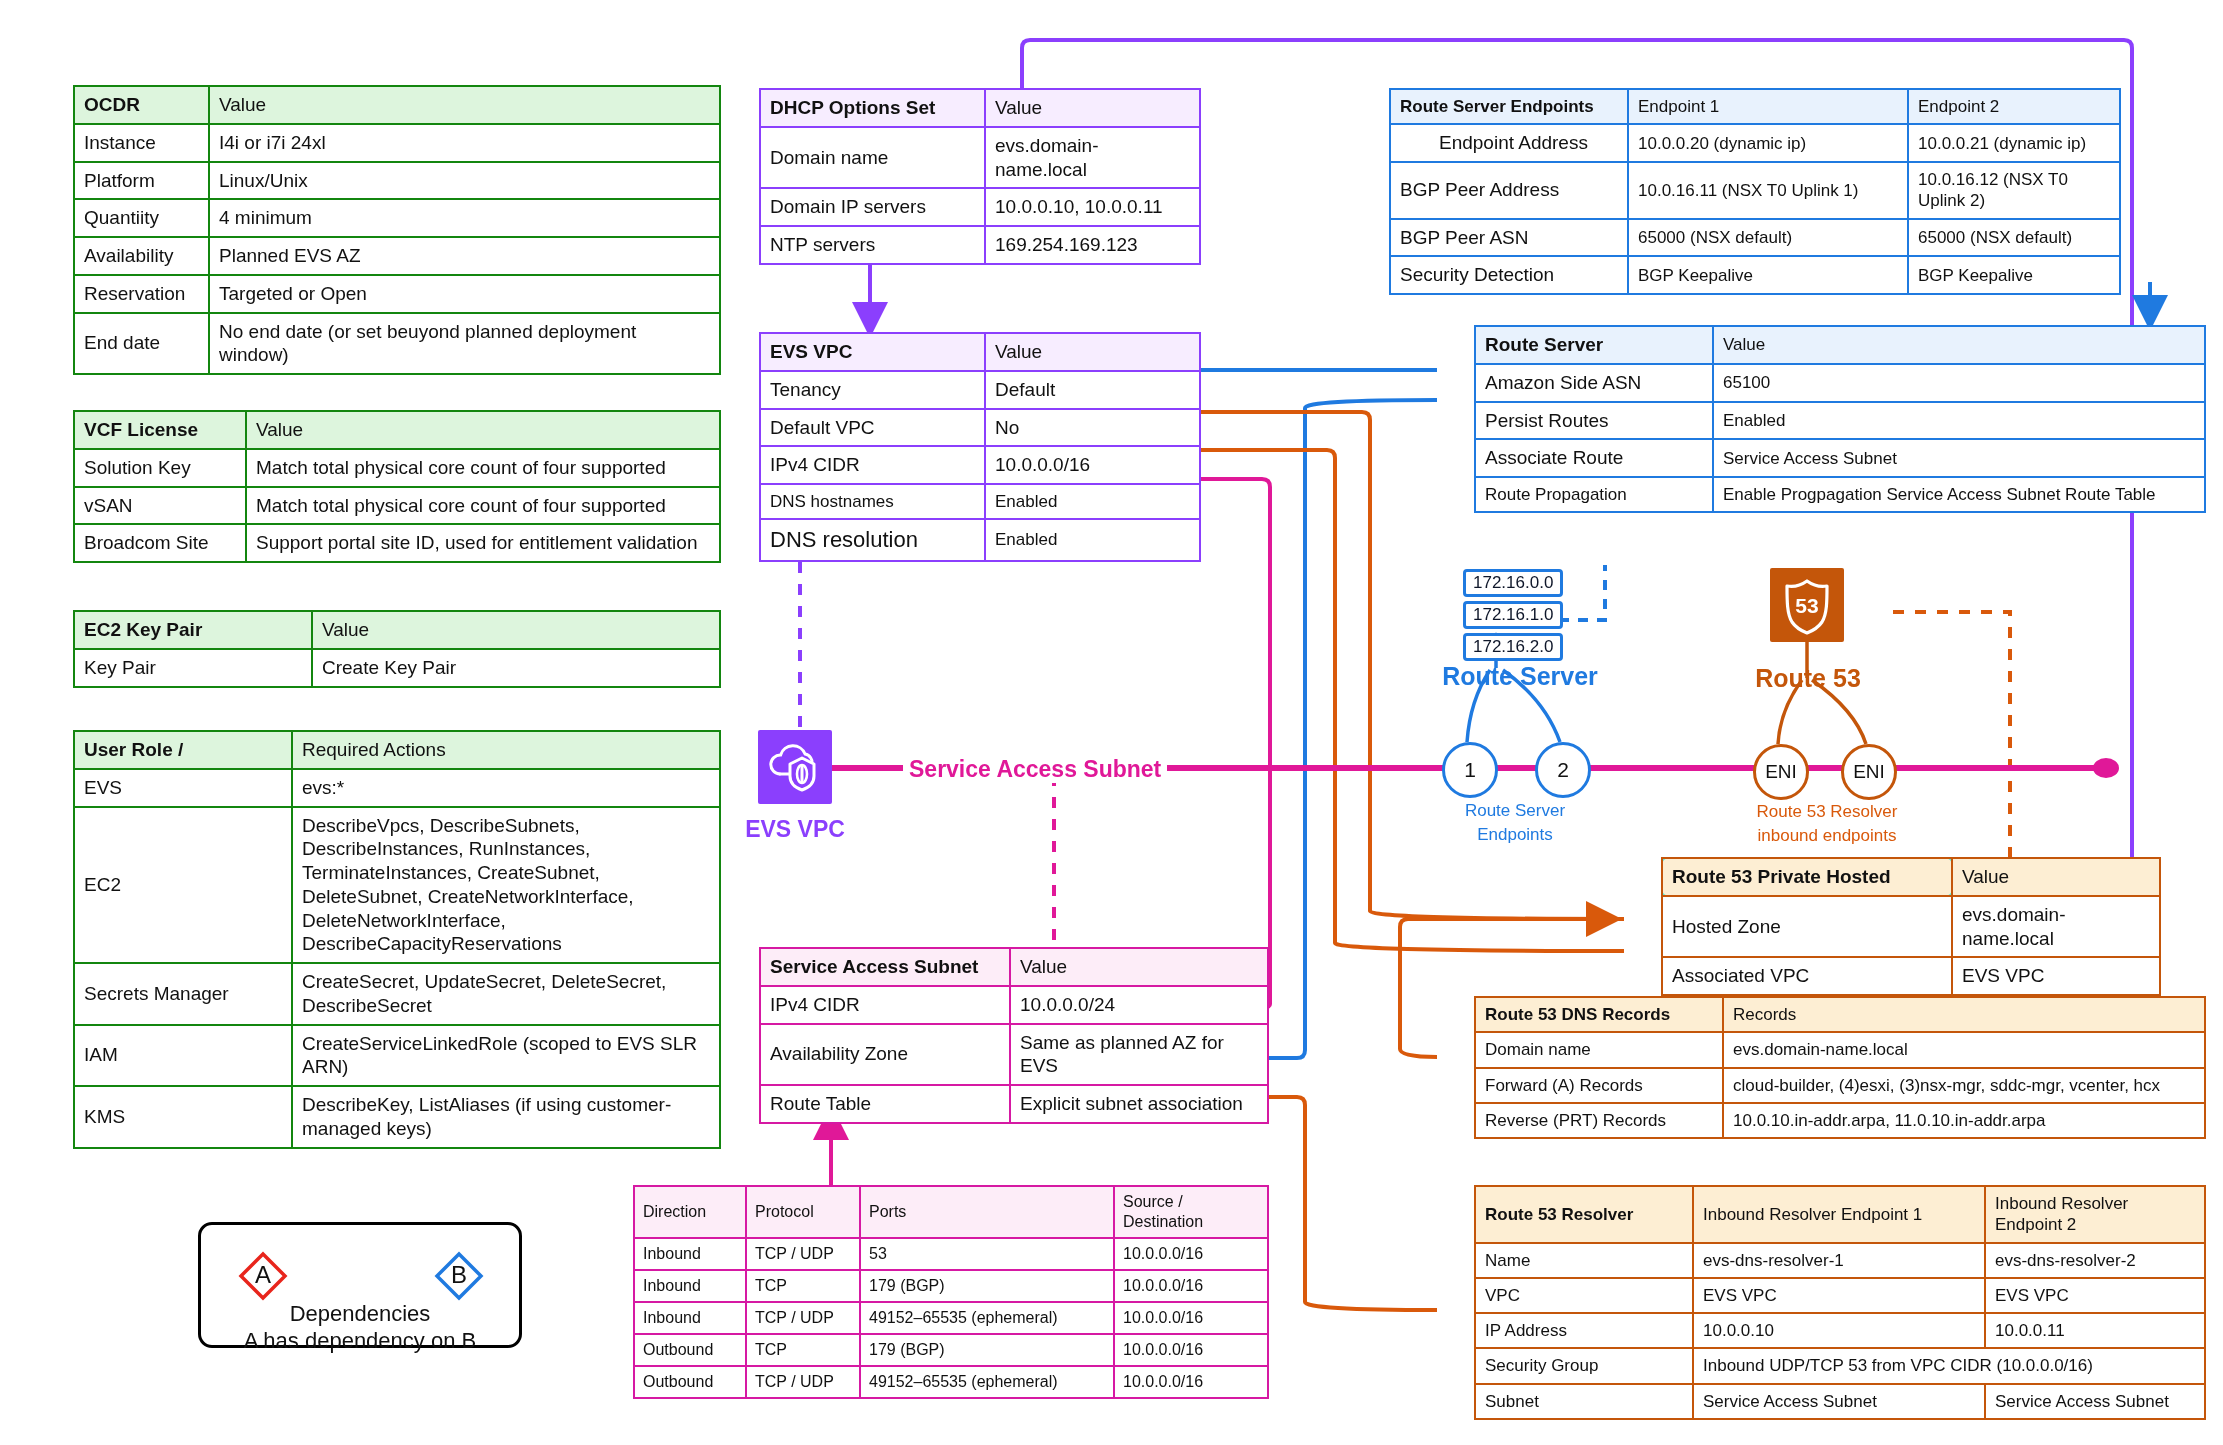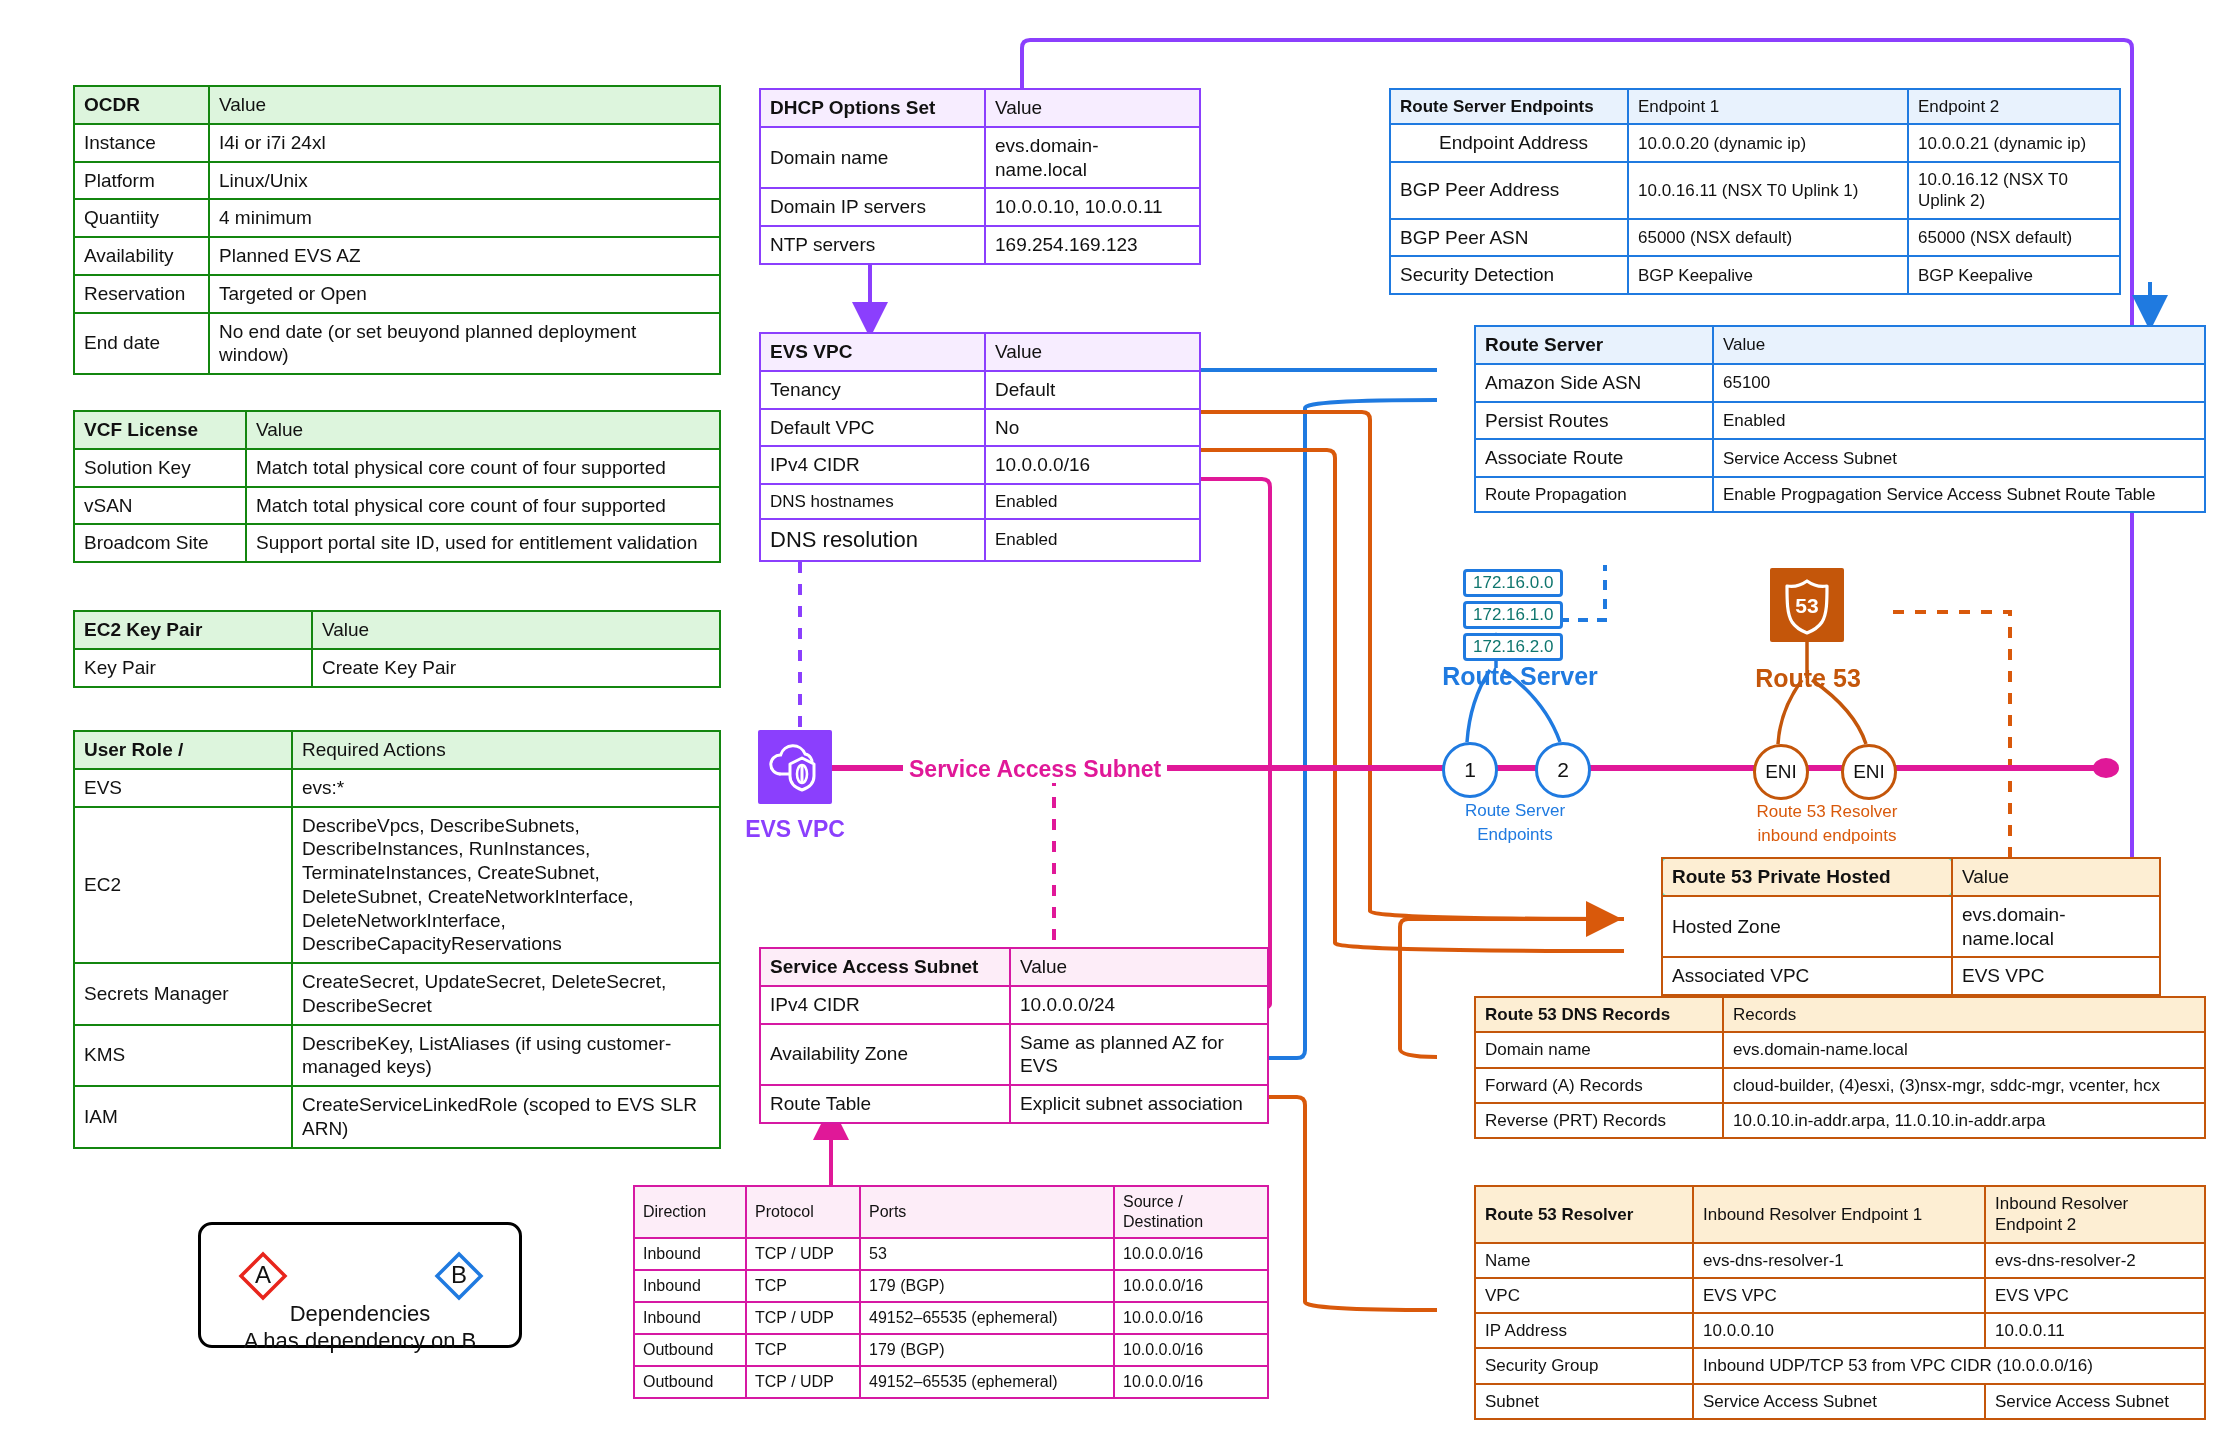--- a/index.html
+++ b/index.html
@@ -52,21 +52,21 @@
 
   
   .nodebox{position:absolute;}
   .sqicon{width:74px;height:74px;display:block;border-radius:2px;}
   .nodelabel{
     position:absolute;text-align:center;font-weight:bold;font-size:23px;white-space:nowrap;
   }
   .sublabel{position:absolute;text-align:center;font-size:17px;line-height:1.3;white-space:nowrap;}
 
   .cidrchip{
-    position:absolute;border:3px solid #1f7ae0;border-radius:4px;color:#0f766e;
+    position:absolute;border:3px solid #1f7ae0;border-radius:4px;color:#0f172a;
     font-size:17px;font-weight:500;padding:1px 7px;background:#fff;white-space:nowrap;
   }
   .circ{
     position:absolute;border:3px solid;border-radius:50%;background:#fff;
     display:flex;align-items:center;justify-content:center;font-size:21px;color:#111;
   }
   .circ.blue-c{border-color:#1f7ae0;}
   .circ.org-c{border-color:#c4560a;font-size:19px;}
 
   .linelabel{
@@ -230,26 +230,26 @@
         </tr>
     <tr>
           <td>EC2</td>
           <td>DescribeVpcs, DescribeSubnets, DescribeInstances, RunInstances, TerminateInstances, CreateSubnet, DeleteSubnet, CreateNetworkInterface, DeleteNetworkInterface, DescribeCapacityReservations</td>
         </tr>
     <tr>
           <td>Secrets Manager</td>
           <td>CreateSecret, UpdateSecret, DeleteSecret, DescribeSecret</td>
         </tr>
     <tr>
+          <td>IAM</td>
+          <td>CreateServiceLinkedRole (scoped to EVS SLR ARN)</td>
+        </tr>
+    <tr>
           <td>KMS</td>
           <td>DescribeKey, ListAliases (if using customer-managed keys)</td>
-        </tr>
-    <tr>
-          <td>IAM</td>
-          <td>CreateServiceLinkedRole (scoped to EVS SLR ARN)</td>
         </tr>
   </tbody>
     </table>
 
   <div class="legend" style="left:198px;top:1222px;width:318px;height:120px;">
     <svg style="position:absolute;left:0;top:0;width:318px;height:120px;">
       <path d="M40,51 L62,29 L84,51 L62,73 z" fill="#fff" stroke="#e8251c" stroke-width="3.5"></path>
       <path d="M236,51 L258,29 L280,51 L258,73 z" fill="#fff" stroke="#1f7ae0" stroke-width="3.5"></path>
     </svg>
     <div style="position:absolute;left:40px;top:36px;width:44px;text-align:center;font-size:24px;color:#111;">A</div>

